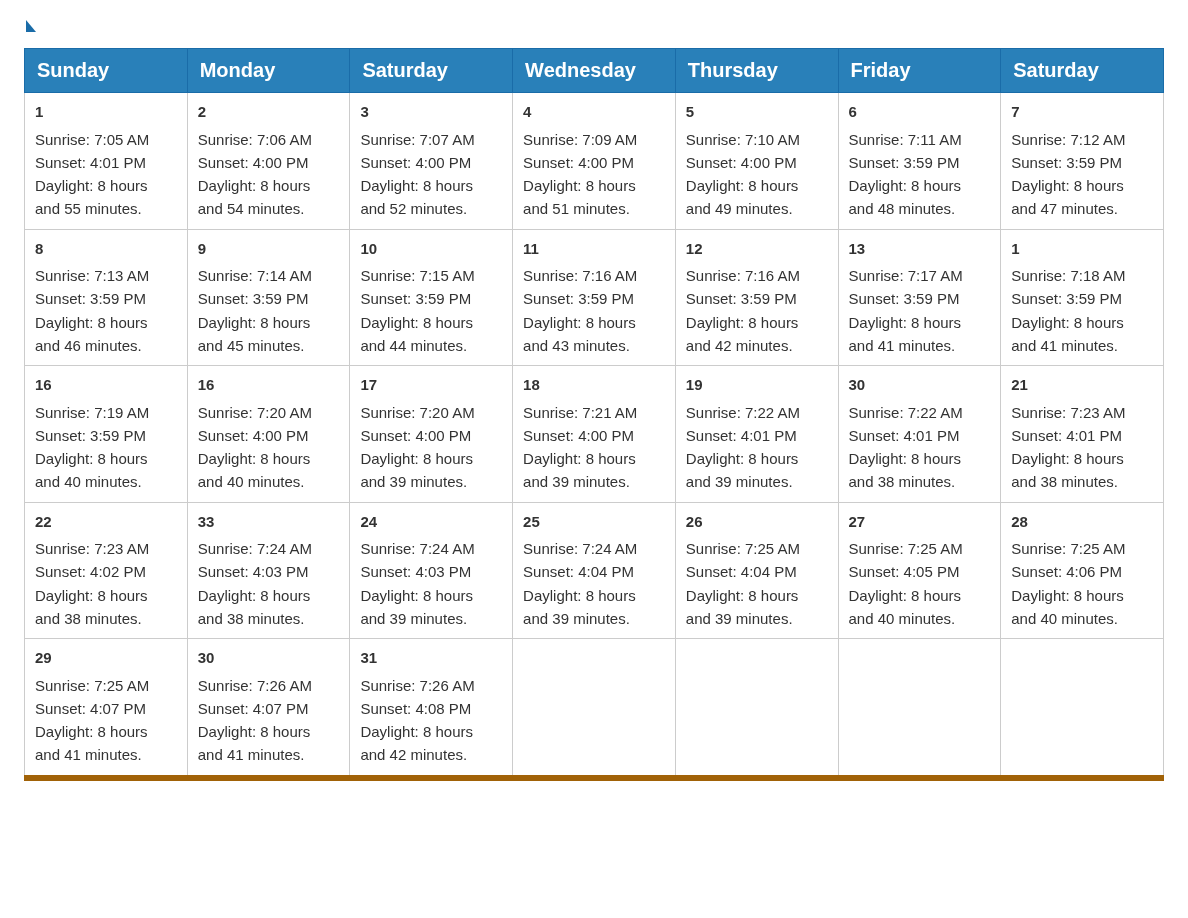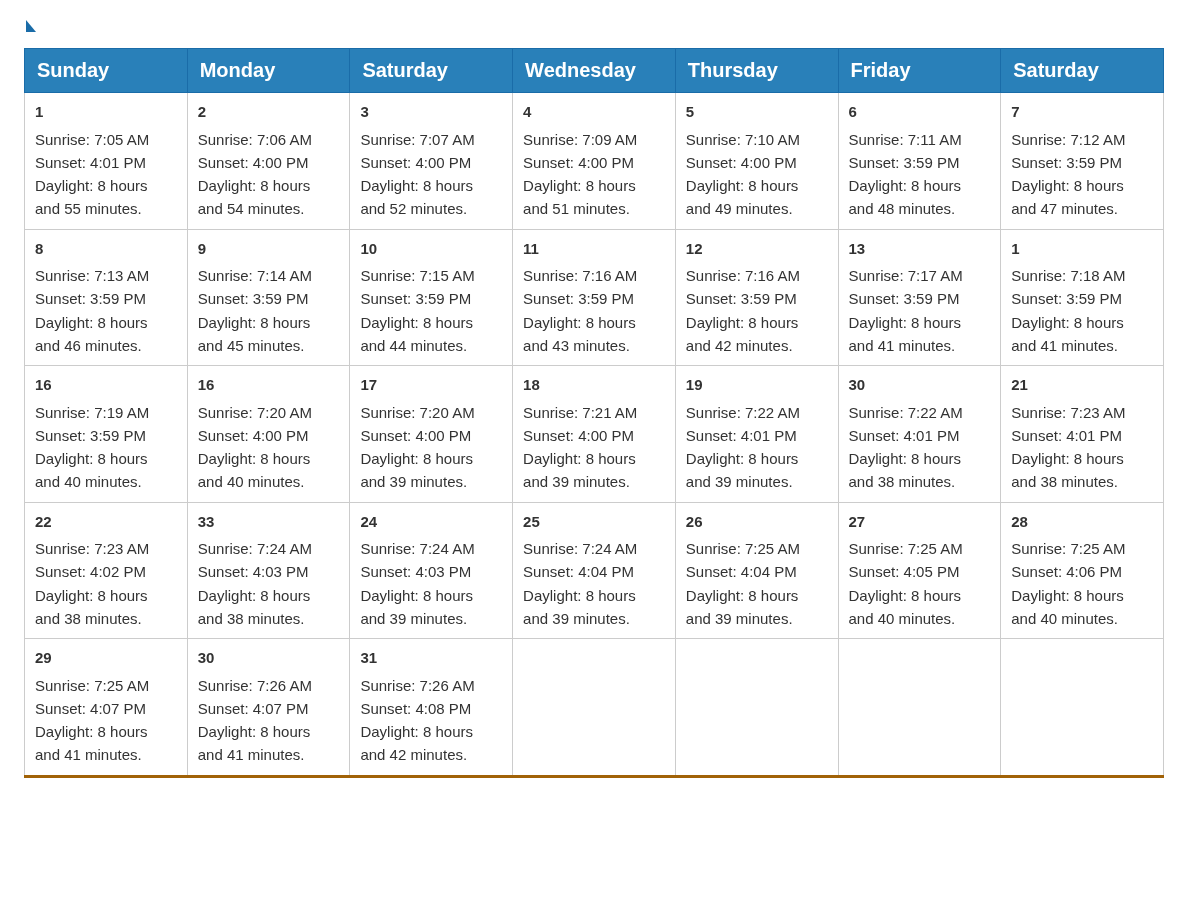--- a/index.html
+++ b/index.html
@@ -91,21 +91,21 @@
       margin-bottom: 4px;
     }
     .day-info {
       font-size: 15px;
       line-height: 1.55;
     }
     .empty-cell {
       background: #fff;
     }
     tr:last-child td {
-      border-bottom: 3px solid #a16207;
+      border-bottom: 6px solid #a16207;
       margin-left: 24px;
     }
   </style>
 </head>
 <body>
 
 <div class="header">
   <div class="logo">
     <div class="logo-text">
       <span class="logo-general"></span>

